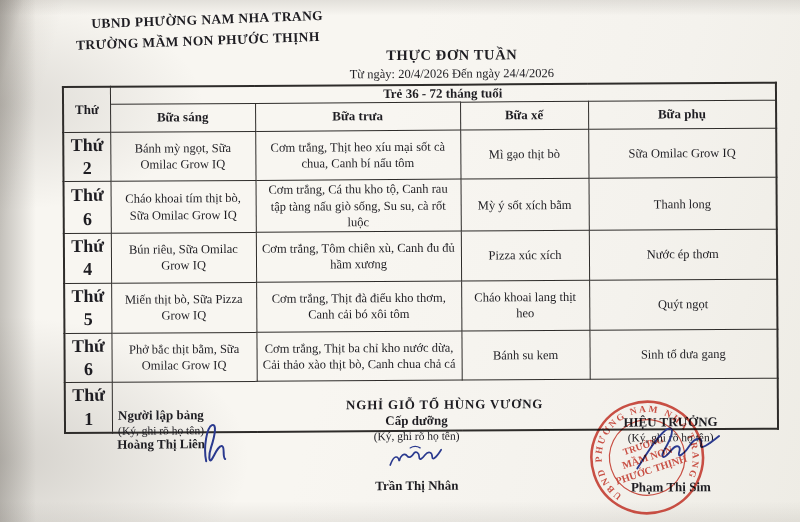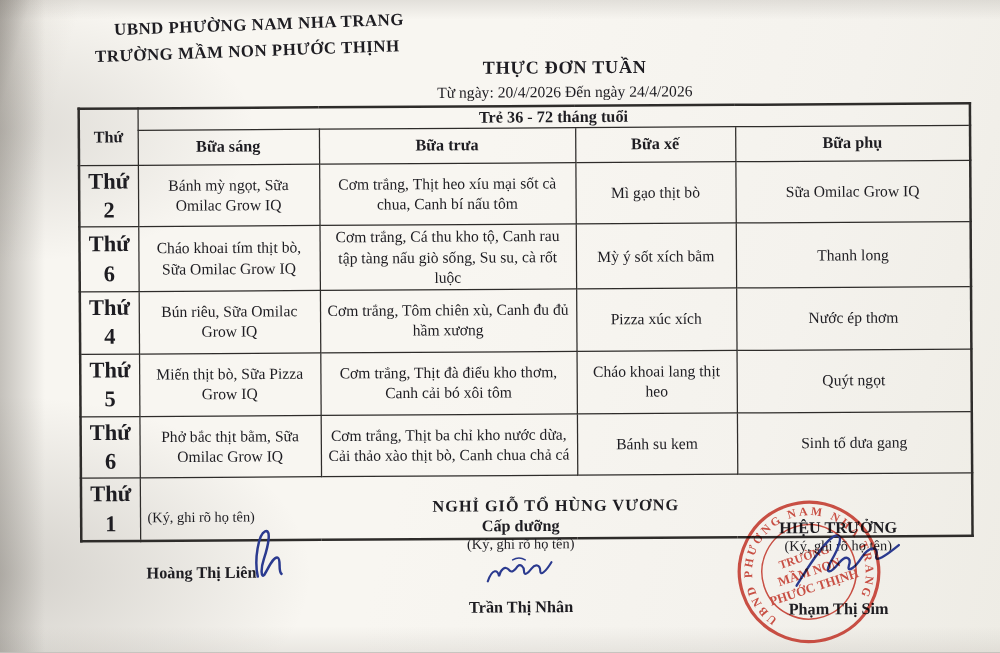--- a/index.html
+++ b/index.html
@@ -57,21 +57,21 @@
   td.day{font-weight:bold;font-size:18px;}
   td.holiday{font-weight:bold;font-size:13px;letter-spacing:.8px;}
 
   .sig-block{position:absolute;text-align:center;}
   .sig-role{font-weight:bold;font-size:13px;}
   .sig-instr{font-size:11.5px;margin-top:1px;}
   .sig-name{font-weight:bold;font-size:13px;}
   #sigb-1{left:80px;top:406px;width:160px;}
   #sigb-2{left:328px;top:413px;width:175px;}
   #sigb-3{left:582px;top:416px;width:175px;}
-  #sigb-1 .sig-name{margin-top:30px;}
+  #sigb-1 .sig-name{}
   #sigb-2 .sig-name{margin-top:36px;}
   #sigb-3 .sig-name{margin-top:36px;}
 
   .sig-ink{position:absolute;pointer-events:none;}
   #sig-ink-1{left:195px;top:418px;}
   #sig-ink-2{left:385px;top:444px;}
   #sig-ink-3{left:630px;top:424px;}
 
   .stamp{
     position:absolute;left:586px;top:399px;width:120px;height:120px;
@@ -151,20 +151,21 @@
           <td>Sinh tố dưa gang</td>
         </tr>
         <tr class="r-sat">
           <td class="day">Thứ 1</td>
           <td class="holiday" colspan="4">NGHỈ GIỖ TỔ HÙNG VƯƠNG</td>
         </tr>
       </tbody>
     </table>
 
     <div class="sig-block" id="sigb-1">
+      <div class="sig-role">Người lập bảng</div>
       <div class="sig-instr">(Ký, ghi rõ họ tên)</div>
       <div class="sig-name">Hoàng Thị Liên</div>
     </div>
     <div class="sig-block" id="sigb-2">
       <div class="sig-role">Cấp dưỡng</div>
       <div class="sig-instr">(Ký, ghi rõ họ tên)</div>
       <div class="sig-name">Trần Thị Nhân</div>
     </div>
     <div class="sig-block" id="sigb-3">
       <div class="sig-role">HIỆU TRƯỞNG</div>

